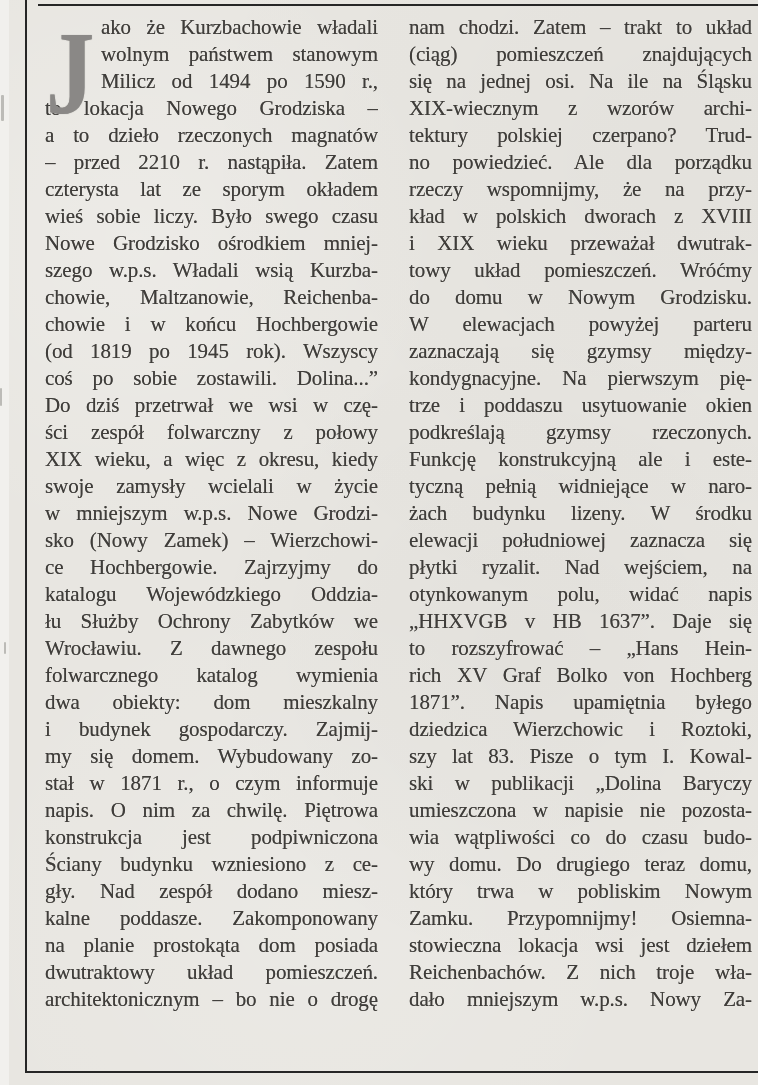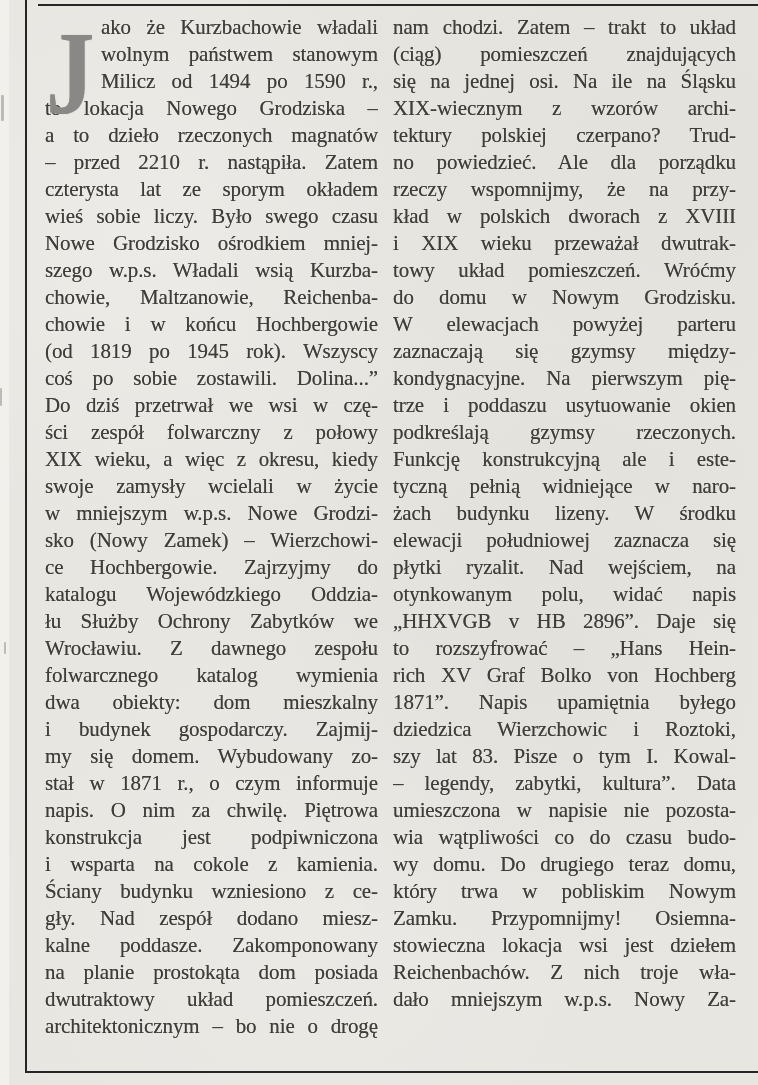--- a/index.html
+++ b/index.html
@@ -47,21 +47,21 @@
   }
   .mark1 { left: 1px; top: 95px;  width: 3px; height: 26px; }
   .mark2 { left: 0;   top: 388px; width: 2px; height: 18px; }
   .mark3 { left: 4px; top: 642px; width: 2px; height: 12px; }
 
   .content {
     position: absolute; top: 14px; left: 45px; width: 703px; height: 1053px;
   }
   .col { position: absolute; top: 0; }
   .col-left  { left: 0;     width: 333px; }
-  .col-right { left: 348px; width: 343px; }
+  .col-right { left: 364px; width: 343px; }
 
   .line {
     height: 27px;
     line-height: 27px;
     font-size: 21px;
     letter-spacing: -0.1px;
     color: var(--ink);
     text-align: justify;
     text-align-last: justify;
     overflow: hidden;
@@ -126,21 +126,20 @@
         <div class="line">katalogu Wojewódzkiego Oddzia-</div>
         <div class="line">łu Służby Ochrony Zabytków we</div>
         <div class="line">Wrocławiu. Z dawnego zespołu</div>
         <div class="line">folwarcznego katalog wymienia</div>
         <div class="line">dwa obiekty: dom mieszkalny</div>
         <div class="line">i budynek gospodarczy. Zajmij-</div>
         <div class="line">my się domem. Wybudowany zo-</div>
         <div class="line">stał w 1871 r., o czym informuje</div>
         <div class="line">napis. O nim za chwilę. Piętrowa</div>
         <div class="line">konstrukcja jest podpiwniczona</div>
-        <div class="line">i wsparta na cokole z kamienia.</div>
         <div class="line">Ściany budynku wzniesiono z ce-</div>
         <div class="line">gły. Nad zespół dodano miesz-</div>
         <div class="line">kalne poddasze. Zakomponowany</div>
         <div class="line">na planie prostokąta dom posiada</div>
         <div class="line">dwutraktowy układ pomieszczeń.</div>
         <div class="line">architektonicznym – bo nie o drogę</div>
       </div>
   </div>
   <div class="col col-right">
     <div class="lines">
@@ -160,27 +159,27 @@
         <div class="line">zaznaczają się gzymsy między-</div>
         <div class="line">kondygnacyjne. Na pierwszym pię-</div>
         <div class="line">trze i poddaszu usytuowanie okien</div>
         <div class="line">podkreślają gzymsy rzeczonych.</div>
         <div class="line">Funkcję konstrukcyjną ale i este-</div>
         <div class="line">tyczną pełnią widniejące w naro-</div>
         <div class="line">żach budynku lizeny. W środku</div>
         <div class="line">elewacji południowej zaznacza się</div>
         <div class="line">płytki ryzalit. Nad wejściem, na</div>
         <div class="line">otynkowanym polu, widać napis</div>
-        <div class="line">„HHXVGB v HB 2896”. Daje się</div>
+        <div class="line">„HHXVGB v HB 1637”. Daje się</div>
         <div class="line">to rozszyfrować – „Hans Hein-</div>
         <div class="line">rich XV Graf Bolko von Hochberg</div>
         <div class="line">1871”. Napis upamiętnia byłego</div>
         <div class="line">dziedzica Wierzchowic i Roztoki,</div>
         <div class="line">szy lat 83. Pisze o tym I. Kowal-</div>
-        <div class="line">– legendy, zabytki, kultura”. Data</div>
+        <div class="line">ski w publikacji „Dolina Baryczy</div>
         <div class="line">umieszczona w napisie nie pozosta-</div>
         <div class="line">wia wątpliwości co do czasu budo-</div>
         <div class="line">wy domu. Do drugiego teraz domu,</div>
         <div class="line">który trwa w pobliskim Nowym</div>
         <div class="line">Zamku. Przypomnijmy! Osiemna-</div>
         <div class="line">stowieczna lokacja wsi jest dziełem</div>
         <div class="line">Reichenbachów. Z nich troje wła-</div>
         <div class="line">dało mniejszym w.p.s. Nowy Za-</div>
       </div>
   </div>

